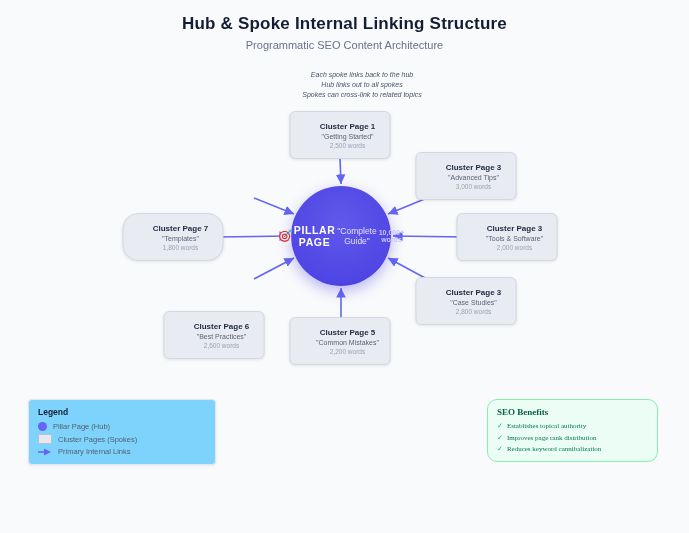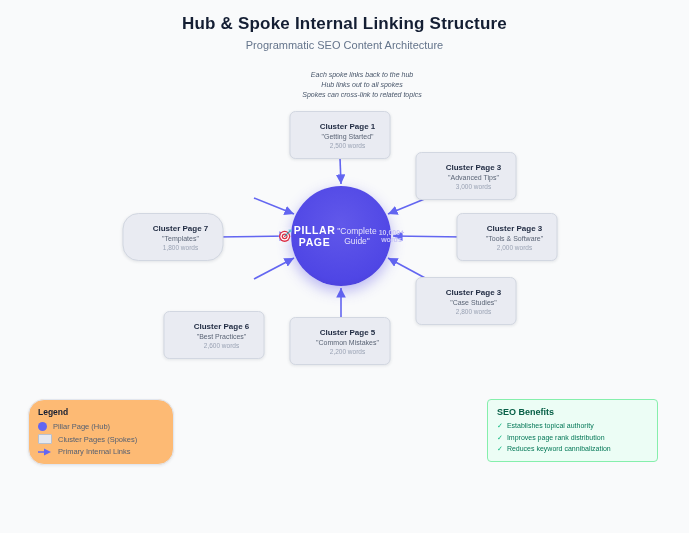--- a/index.html
+++ b/index.html
@@ -55,36 +55,36 @@
     display:flex;align-items:center;justify-content:center;
     text-align:center;color:#fff;gap:2px;
   }
   .hub .icon{width:18px;height:18px;border-radius:4px;background:rgba(255,255,255,.14);
     display:flex;align-items:center;justify-content:center;margin-bottom:1px;}
   .hub .ht{font-size:10.5px;font-weight:bold;letter-spacing:.6px;}
   .hub .hq{font-size:8.5px;color:#e4e1fc;}
   .hub .hw{font-size:7px;color:#c8c4f6;font-weight:bold;}
   
   .legend{
-    position:absolute;left:28px;top:399px;width:146px;
-    background:#fdba74;border:1px solid #e2e6ee;border-radius:16px;
+    position:absolute;left:28px;top:399px;width:188px;
+    background:#7dd3fc;border:1px solid #e2e6ee;border-radius:4px;
     box-shadow:0 1px 3px rgba(30,41,59,.08);
     padding:7px 9px 8px 9px;box-sizing:border-box;
   }
   .legend .lt{font-size:8.5px;font-weight:bold;color:#141e33;margin-bottom:5px;}
   .legend .row{display:flex;align-items:center;gap:6px;margin-top:3px;
     font-size:7.5px;color:#556072;}
   .sw-circle{width:9px;height:9px;border-radius:50%;background:var(--accent);flex:0 0 auto;}
   .sw-rect{width:12px;height:8px;background:#e5e8ef;border:1px solid #b8c0cf;border-radius:1px;flex:0 0 auto;}
   .sw-arrow{flex:0 0 auto;display:flex;align-items:center;}
   
   .benefits{
     position:absolute;left:487px;top:399px;width:171px;
-    background:var(--benefit-bg);border:1px solid var(--benefit-border);border-radius:4px;
-    padding:7px 9px 8px 9px;box-sizing:border-box;
+    background:var(--benefit-bg);border:1px solid var(--benefit-border);border-radius:10px;
+    padding:7px 9px 8px 9px;box-sizing:border-box;font-family:Liberation Serif, serif;
   }
   .benefits .bt{font-size:9px;font-weight:bold;color:var(--benefit-text);margin-bottom:5px;}
   .benefits .row{display:flex;align-items:baseline;gap:4px;margin-top:3.5px;
     font-size:7px;color:#047857;}
   .benefits .chk{color:#10b981;font-size:7px;}
 </style>
 </head>
 <body>
 
 <div class="canvas">

